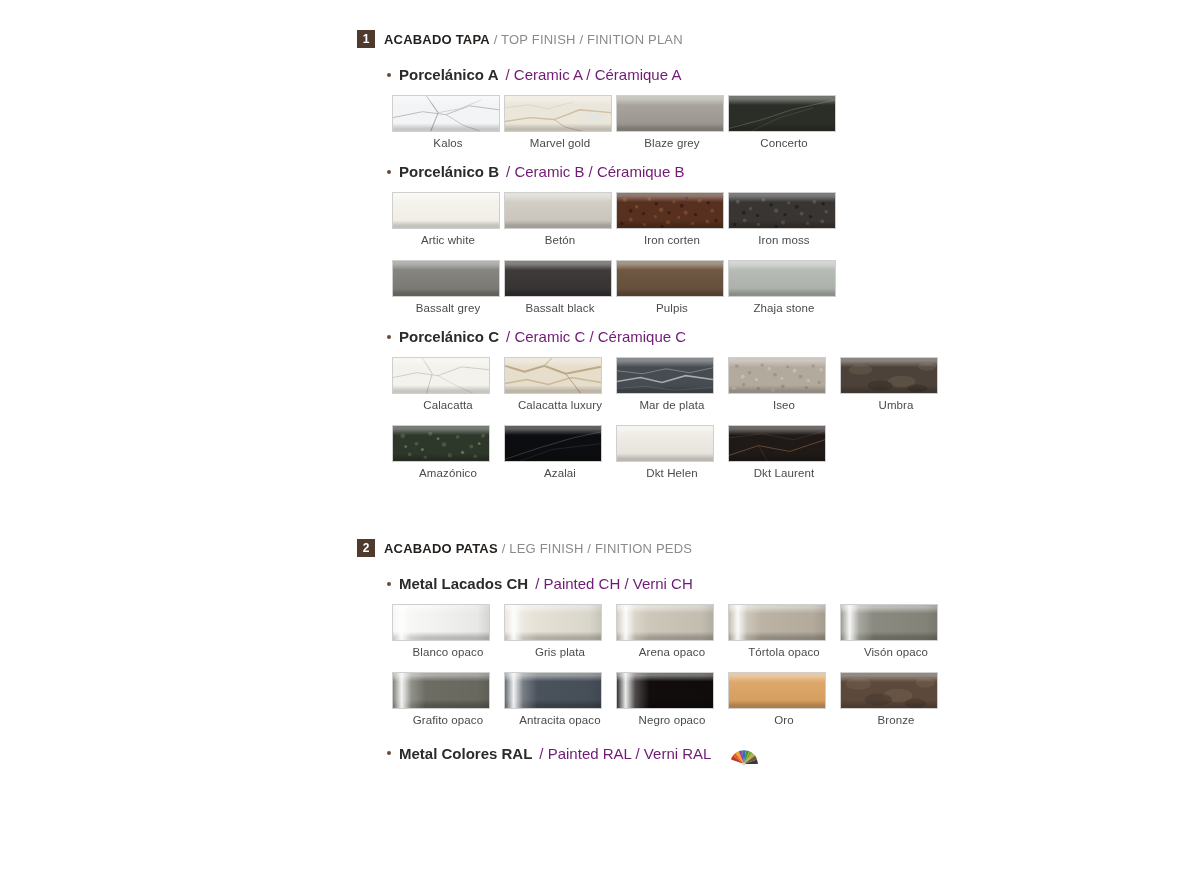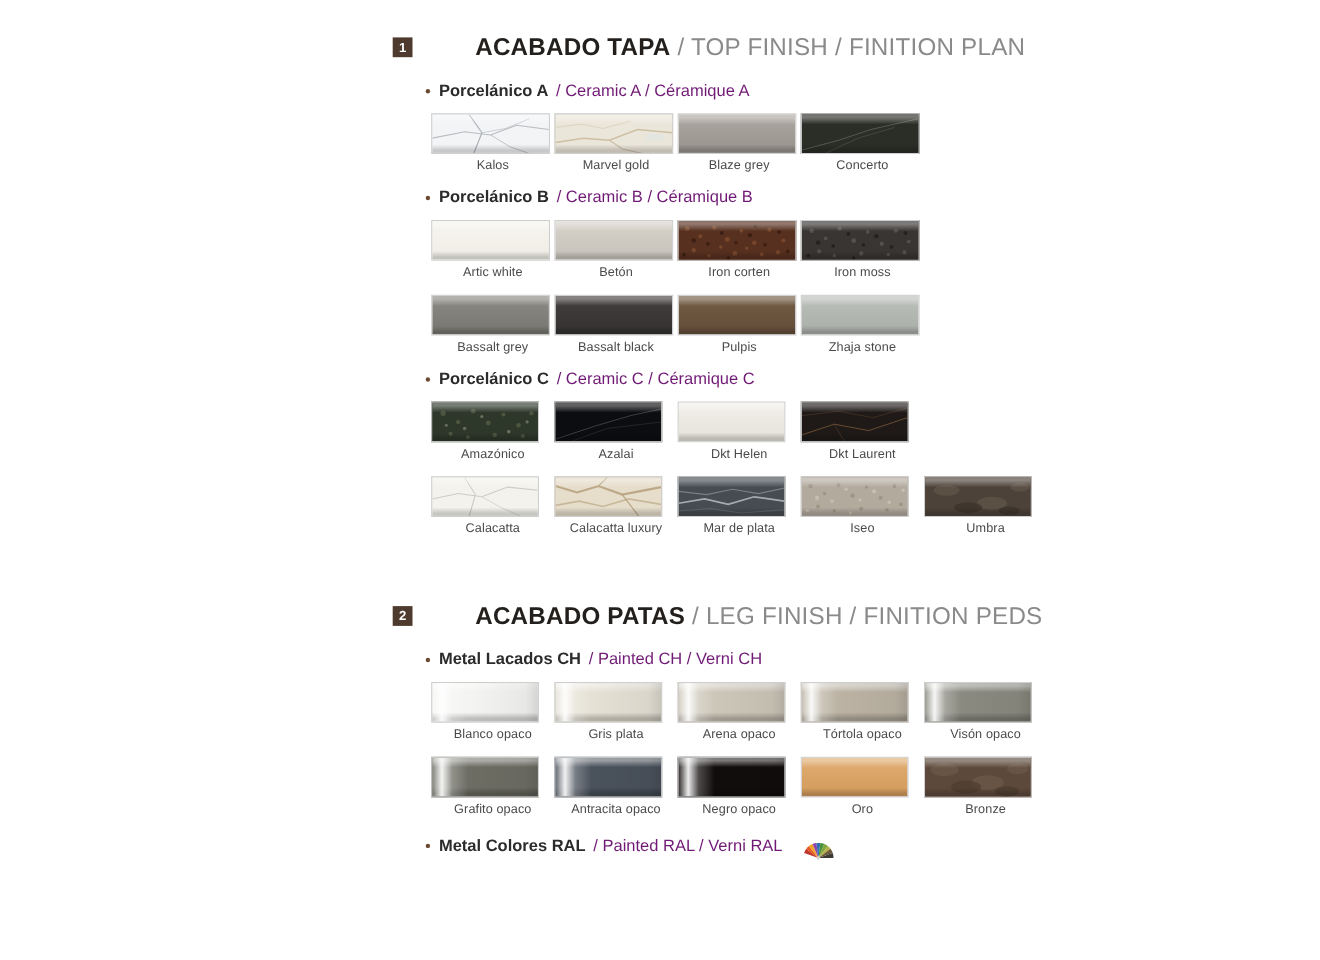--- a/index.html
+++ b/index.html
@@ -36,24 +36,23 @@
     background: #4e3b2e;
     color: #ffffff;
     font-size: 12px;
     font-weight: bold;
     line-height: 18px;
     text-align: center;
     flex: 0 0 auto;
     letter-spacing: 0;
   }
   .sec-title {
-    font-size: 22px;
+    font-size: 13px;
     letter-spacing: .2px;
     white-space: nowrap;
-    margin-left: 48px;
   }
   .sec-title .es {
     font-weight: bold;
     color: #231f1c;
   }
   .sec-title .tr {
     font-weight: normal;
     color: #8a8a8a;
   }
 
@@ -311,75 +310,20 @@
       </div>
 
       <div>
         <div class="sub-head">
           <span class="bullet"></span>
           <span class="es">Porcelánico C</span>
           <span class="tr">/ Ceramic C / Céramique C</span>
         </div>
         <div class="row">
           <div class="cell">
-            <div class="chip w98" style="background:#2f3a2a;">
-              <svg class="tex" viewBox="0 0 98 37" preserveAspectRatio="none">
-                <rect width="98" height="37" fill="#2d372a"></rect>
-                <g fill="#556048" opacity=".75">
-                  <circle cx="10" cy="10" r="2.4"></circle>
-                    <circle cx="24" cy="18" r="2"></circle>
-                    <circle cx="38" cy="8" r="2.2"></circle>
-                  <circle cx="52" cy="19" r="2.3"></circle>
-                    <circle cx="66" cy="11" r="1.9"></circle>
-                    <circle cx="80" cy="21" r="2.1"></circle>
-                  <circle cx="92" cy="10" r="2"></circle>
-                    <circle cx="17" cy="29" r="2"></circle>
-                    <circle cx="33" cy="32" r="1.8"></circle>
-                  <circle cx="58" cy="30" r="2.1"></circle>
-                    <circle cx="84" cy="31" r="1.9"></circle>
-                </g>
-                <g fill="#a3a38c" opacity=".5">
-                  <circle cx="30" cy="24" r="1.6"></circle>
-                    <circle cx="46" cy="13" r="1.5"></circle>
-                    <circle cx="71" cy="27" r="1.7"></circle>
-                  <circle cx="88" cy="18" r="1.5"></circle>
-                    <circle cx="13" cy="21" r="1.4"></circle>
-                </g>
-              </svg>
-            </div>
-            <div class="label">Amazónico</div>
-          </div>
-          <div class="cell">
-            <div class="chip w98" style="background:#0d0e11;">
-              <svg class="tex" viewBox="0 0 98 37" preserveAspectRatio="none">
-                <rect width="98" height="37" fill="#0c0d10"></rect>
-                <path d="M0 34 L36 22 L70 12 L98 6" stroke="#5c5d62" stroke-width=".7" fill="none" opacity=".8"></path>
-                <path d="M12 37 L48 24 L98 18" stroke="#3c3d42" stroke-width=".6" fill="none" opacity=".8"></path>
-              </svg>
-            </div>
-            <div class="label">Azalai</div>
-          </div>
-          <div class="cell">
-            <div class="chip w98" style="background:linear-gradient(to bottom,#f2f0ea,#e4e1d9);"></div>
-            <div class="label">Dkt Helen</div>
-          </div>
-          <div class="cell">
-            <div class="chip w98" style="background:#201b19;">
-              <svg class="tex" viewBox="0 0 98 37" preserveAspectRatio="none">
-                <rect width="98" height="37" fill="#1f1a18"></rect>
-                <path d="M0 30 L30 20 L62 26 L98 14" stroke="#7a5638" stroke-width=".9" fill="none" opacity=".85"></path>
-                <path d="M0 12 L34 8 L66 14 L98 5" stroke="#5c4129" stroke-width=".7" fill="none" opacity=".7"></path>
-                <path d="M30 20 L40 37" stroke="#6b4c31" stroke-width=".6" fill="none" opacity=".7"></path>
-              </svg>
-            </div>
-            <div class="label">Dkt Laurent</div>
-          </div>
-        </div>
-        <div class="row">
-          <div class="cell">
             <div class="chip w98" style="background:#f0efe9;">
               <svg class="tex" viewBox="0 0 98 37" preserveAspectRatio="none">
                 <rect width="98" height="37" fill="#f3f2ec"></rect>
                 <path d="M0 20 L24 15 L46 18 L70 9 L98 12" stroke="#cdcdc7" stroke-width="1" fill="none"></path>
                 <path d="M30 0 L40 16 L34 37" stroke="#c4c4bd" stroke-width=".9" fill="none"></path>
                 <path d="M46 18 L64 28 L84 37" stroke="#d3d3cc" stroke-width=".8" fill="none"></path>
               </svg>
             </div>
             <div class="label">Calacatta</div>
           </div>
@@ -449,20 +393,75 @@
                     <ellipse cx="62" cy="24" rx="14" ry="6"></ellipse>
                   <ellipse cx="88" cy="9" rx="9" ry="4"></ellipse>
                 </g>
                 <g fill="#3a3029" opacity=".6">
                   <ellipse cx="40" cy="28" rx="13" ry="5"></ellipse>
                     <ellipse cx="78" cy="31" rx="10" ry="4"></ellipse>
                 </g>
               </svg>
             </div>
             <div class="label">Umbra</div>
+          </div>
+        </div>
+        <div class="row">
+          <div class="cell">
+            <div class="chip w98" style="background:#2f3a2a;">
+              <svg class="tex" viewBox="0 0 98 37" preserveAspectRatio="none">
+                <rect width="98" height="37" fill="#2d372a"></rect>
+                <g fill="#556048" opacity=".75">
+                  <circle cx="10" cy="10" r="2.4"></circle>
+                    <circle cx="24" cy="18" r="2"></circle>
+                    <circle cx="38" cy="8" r="2.2"></circle>
+                  <circle cx="52" cy="19" r="2.3"></circle>
+                    <circle cx="66" cy="11" r="1.9"></circle>
+                    <circle cx="80" cy="21" r="2.1"></circle>
+                  <circle cx="92" cy="10" r="2"></circle>
+                    <circle cx="17" cy="29" r="2"></circle>
+                    <circle cx="33" cy="32" r="1.8"></circle>
+                  <circle cx="58" cy="30" r="2.1"></circle>
+                    <circle cx="84" cy="31" r="1.9"></circle>
+                </g>
+                <g fill="#a3a38c" opacity=".5">
+                  <circle cx="30" cy="24" r="1.6"></circle>
+                    <circle cx="46" cy="13" r="1.5"></circle>
+                    <circle cx="71" cy="27" r="1.7"></circle>
+                  <circle cx="88" cy="18" r="1.5"></circle>
+                    <circle cx="13" cy="21" r="1.4"></circle>
+                </g>
+              </svg>
+            </div>
+            <div class="label">Amazónico</div>
+          </div>
+          <div class="cell">
+            <div class="chip w98" style="background:#0d0e11;">
+              <svg class="tex" viewBox="0 0 98 37" preserveAspectRatio="none">
+                <rect width="98" height="37" fill="#0c0d10"></rect>
+                <path d="M0 34 L36 22 L70 12 L98 6" stroke="#5c5d62" stroke-width=".7" fill="none" opacity=".8"></path>
+                <path d="M12 37 L48 24 L98 18" stroke="#3c3d42" stroke-width=".6" fill="none" opacity=".8"></path>
+              </svg>
+            </div>
+            <div class="label">Azalai</div>
+          </div>
+          <div class="cell">
+            <div class="chip w98" style="background:linear-gradient(to bottom,#f2f0ea,#e4e1d9);"></div>
+            <div class="label">Dkt Helen</div>
+          </div>
+          <div class="cell">
+            <div class="chip w98" style="background:#201b19;">
+              <svg class="tex" viewBox="0 0 98 37" preserveAspectRatio="none">
+                <rect width="98" height="37" fill="#1f1a18"></rect>
+                <path d="M0 30 L30 20 L62 26 L98 14" stroke="#7a5638" stroke-width=".9" fill="none" opacity=".85"></path>
+                <path d="M0 12 L34 8 L66 14 L98 5" stroke="#5c4129" stroke-width=".7" fill="none" opacity=".7"></path>
+                <path d="M30 20 L40 37" stroke="#6b4c31" stroke-width=".6" fill="none" opacity=".7"></path>
+              </svg>
+            </div>
+            <div class="label">Dkt Laurent</div>
           </div>
         </div>
       </div>
     </div>
 
     <div class="gap-sections"></div>
 
     <div class="section">
       <div class="section-head">
         <div class="sec-badge">2</div>

